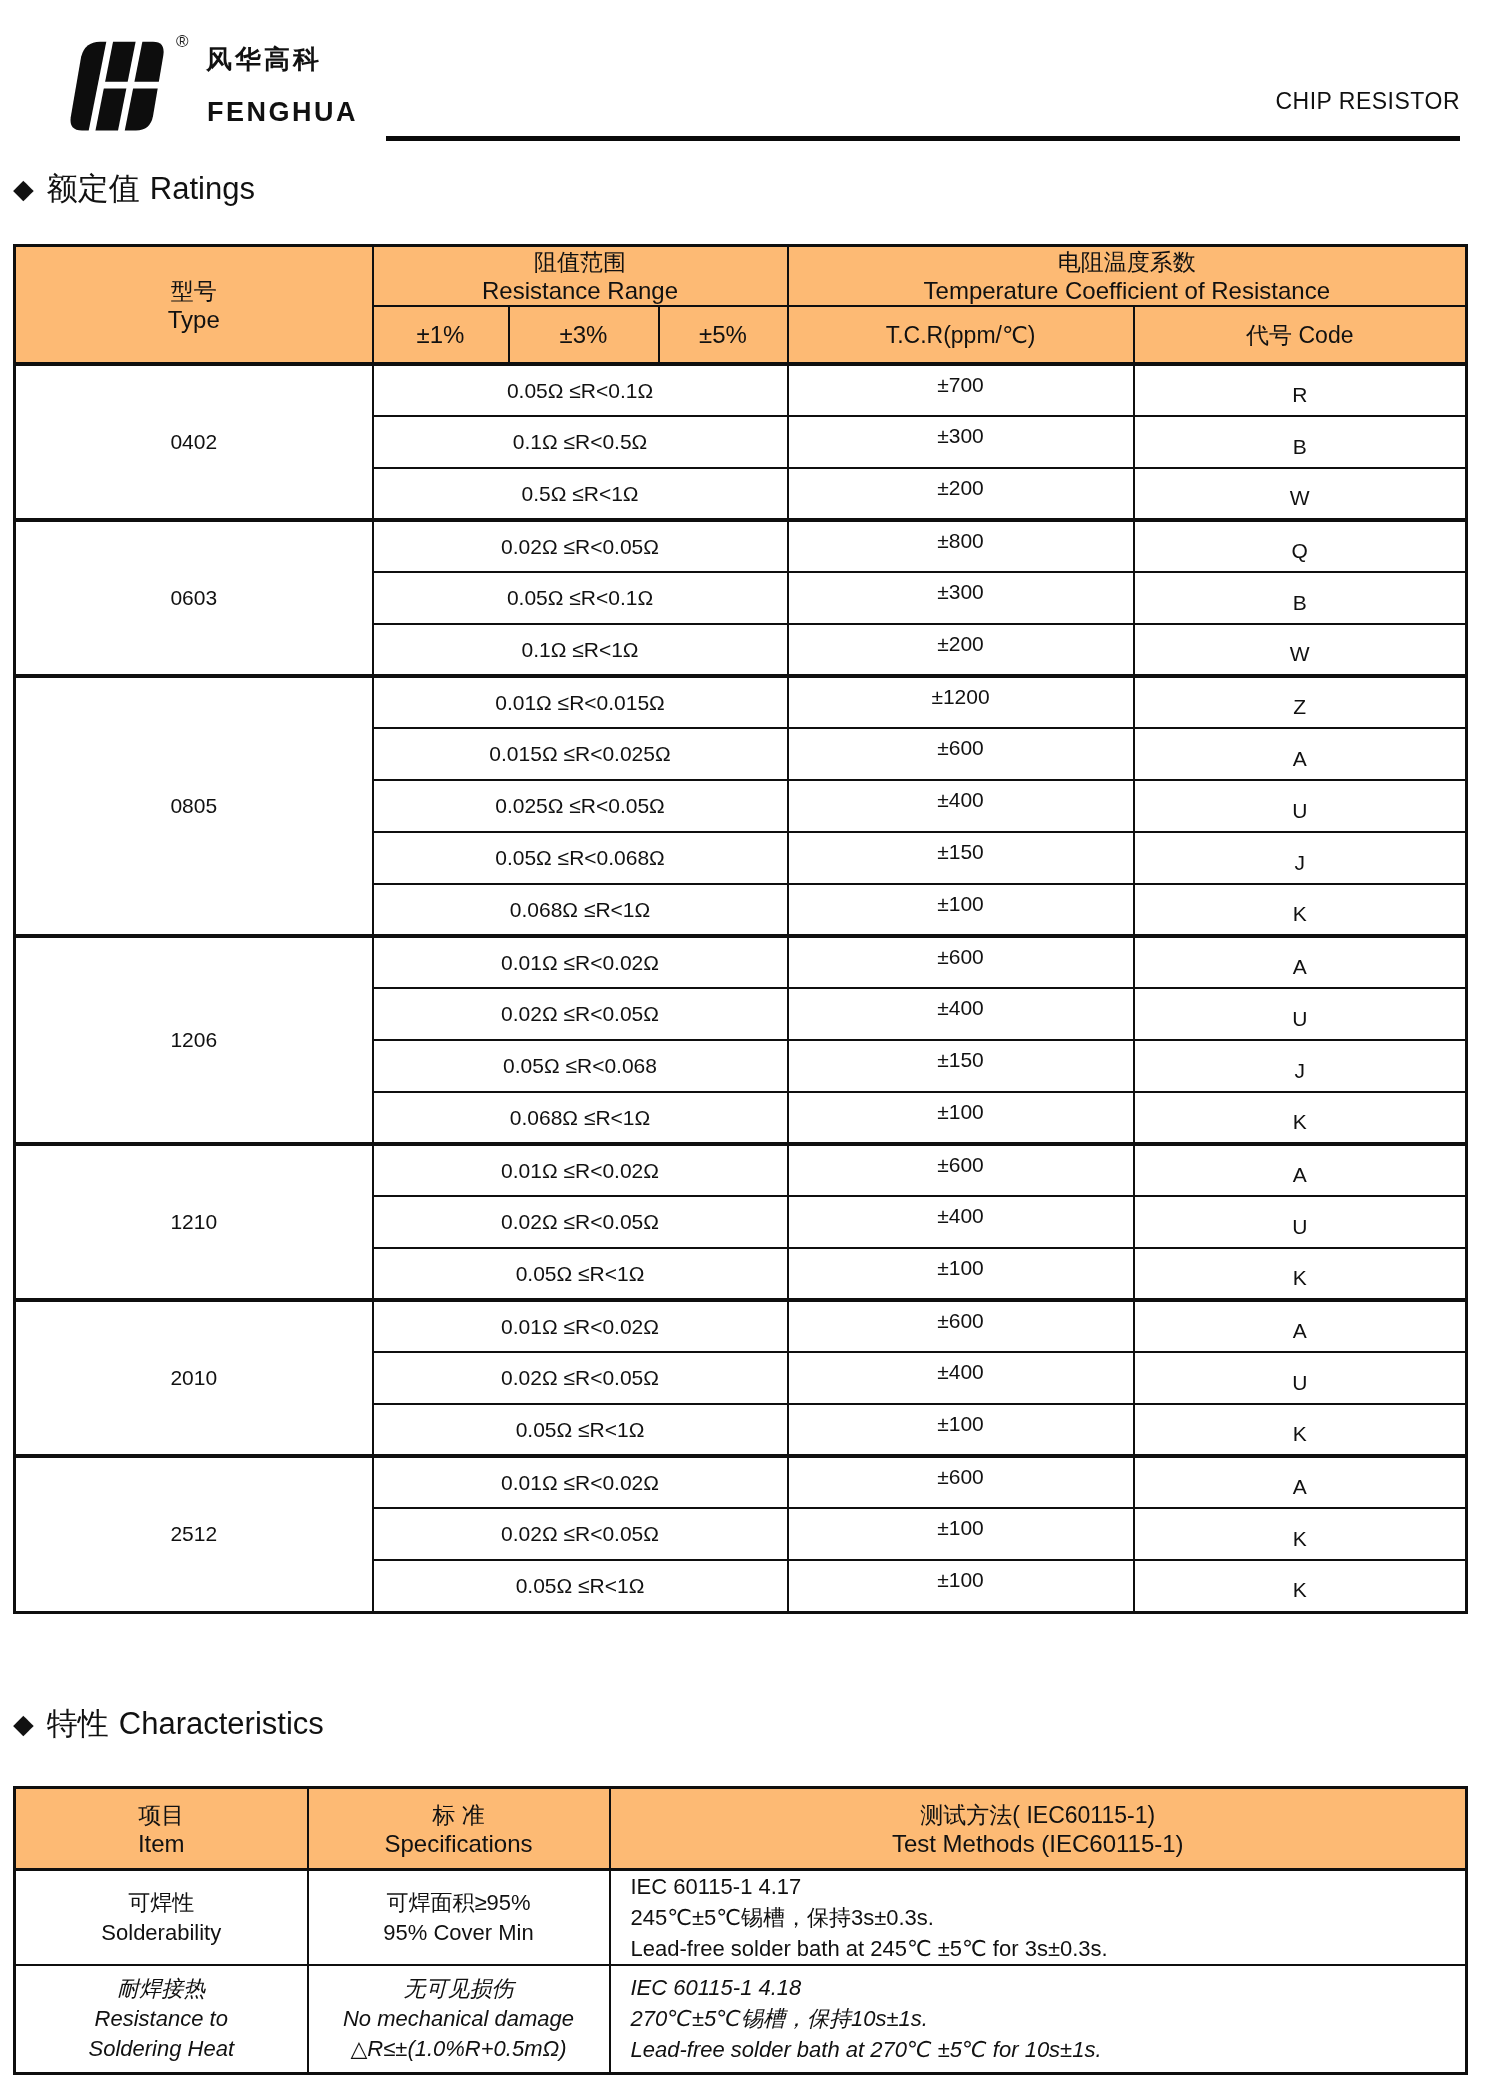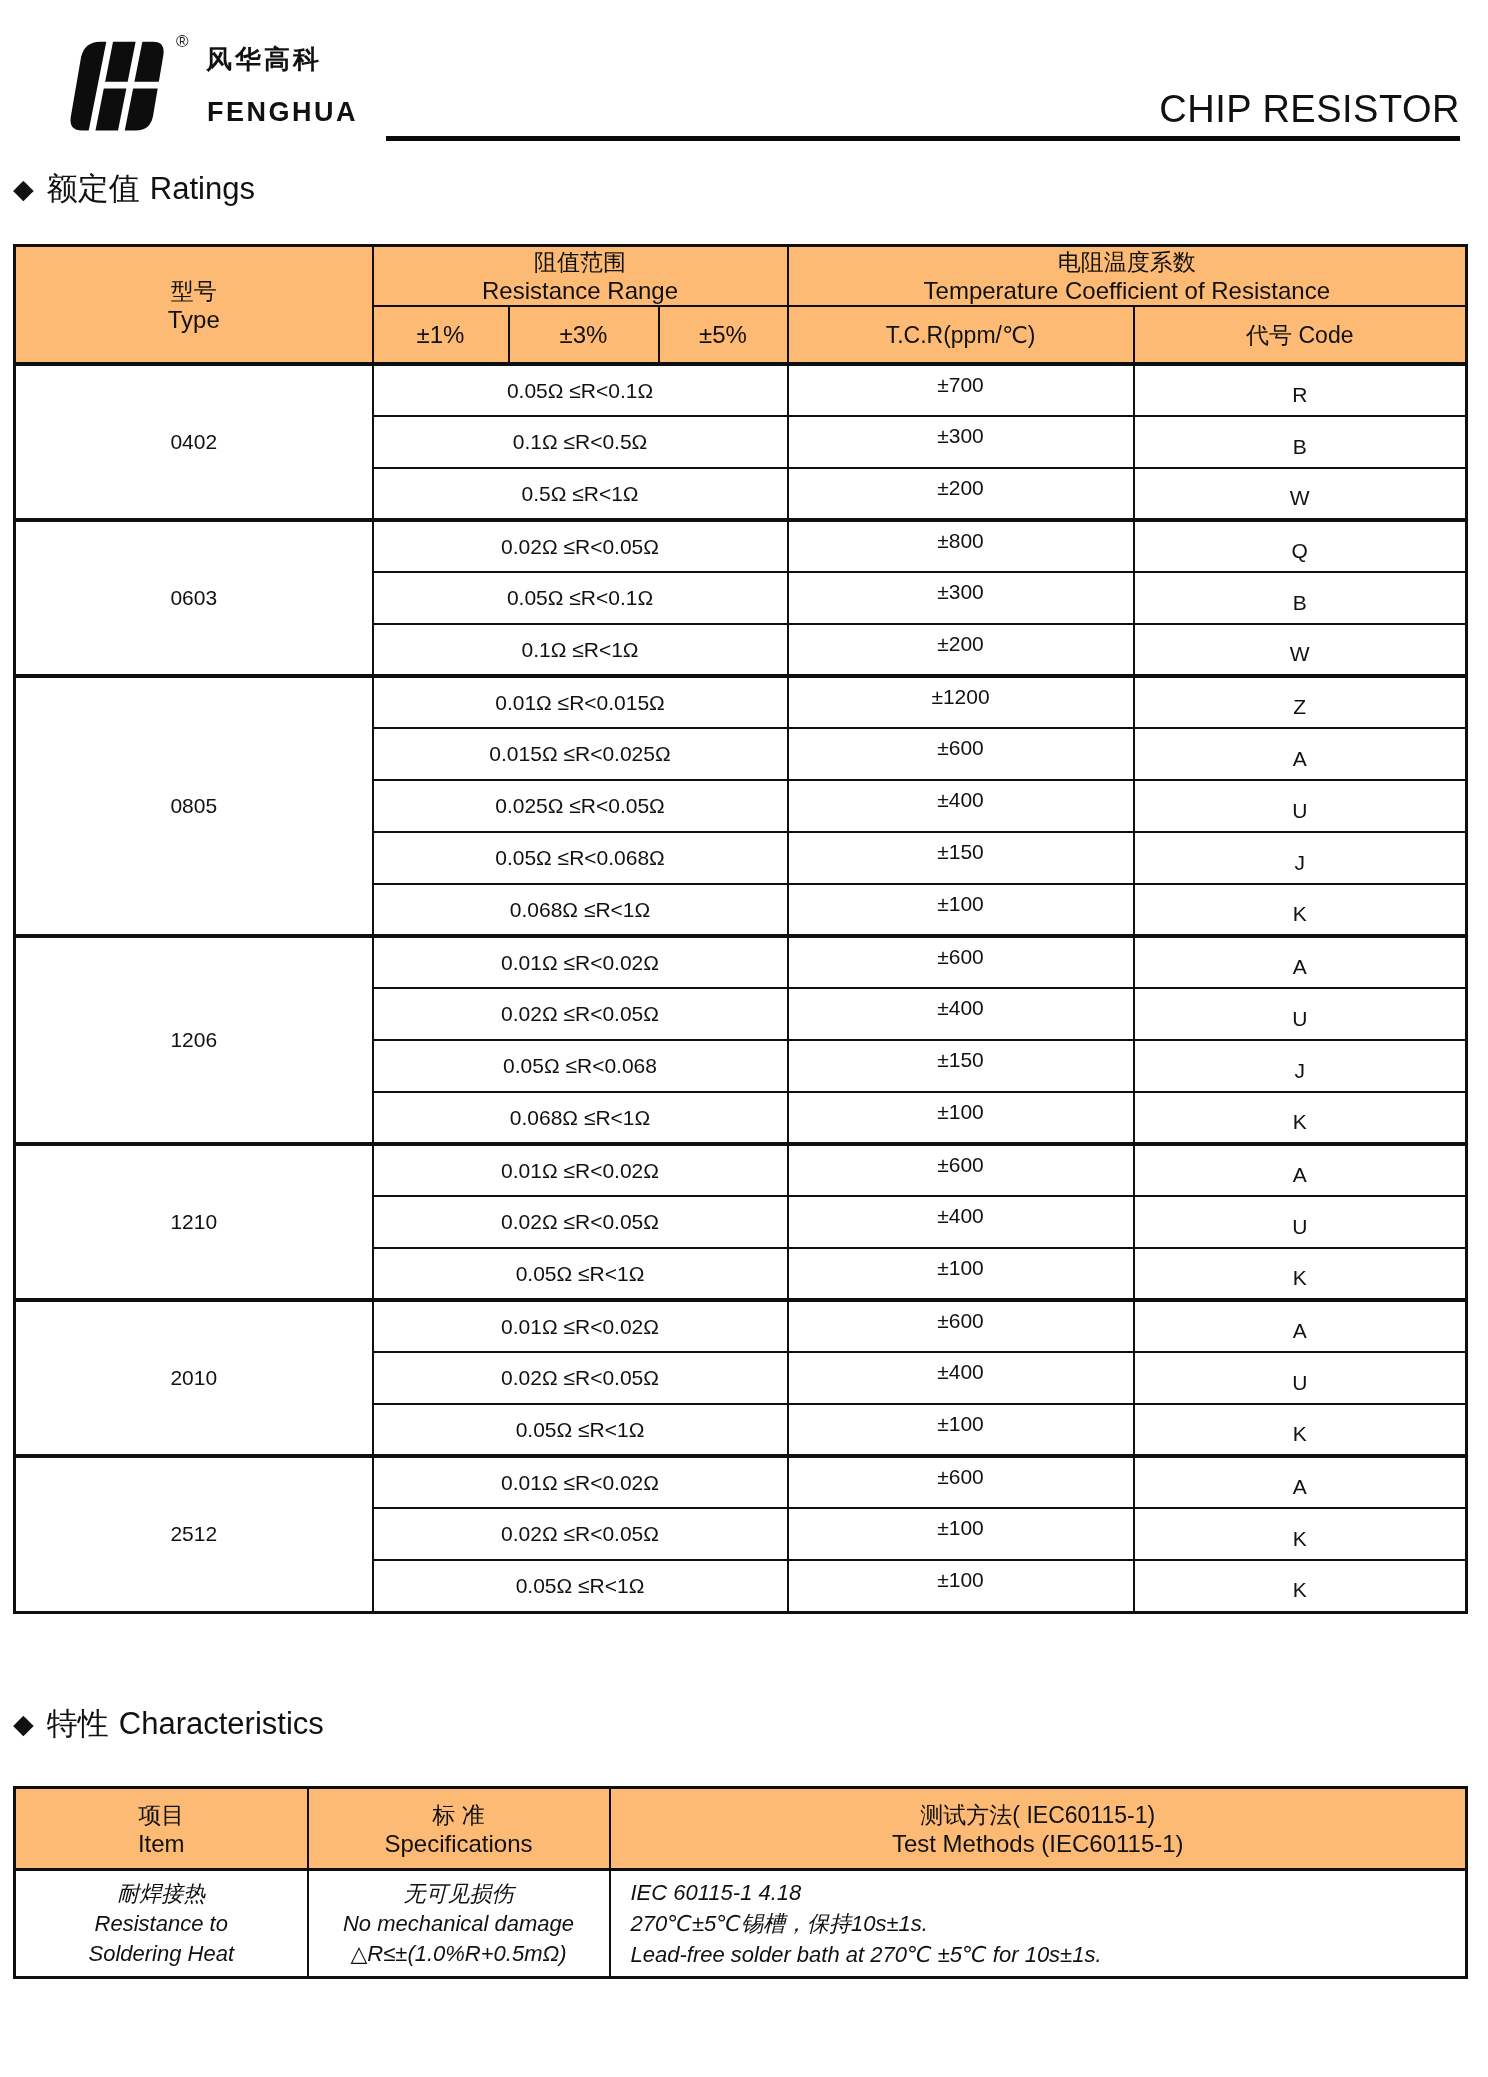--- a/index.html
+++ b/index.html
@@ -8,21 +8,21 @@
   .page {
     position: relative; width: 1488px; height: 2077px;
     background: #ffffff; margin: 0 auto; overflow: hidden;
   }
 
   
   .logo-mark { position: absolute; left: 66px; top: 32px; width: 104px; height: 112px; }
   .reg-mark { position: absolute; left: 176px; top: 32px; font-size: 17px; color: #222; }
   .brand-cn { position: absolute; left: 206px; top: 42px; font-size: 26px; font-weight: 700; letter-spacing: 3px; }
   .brand-en { position: absolute; left: 207px; top: 97px; font-size: 27px; font-weight: 700; letter-spacing: 2.5px; }
-  .doc-title { position: absolute; right: 28px; top: 88px; font-size: 38px; font-weight: 400; letter-spacing: 0.5px; }
+  .doc-title { position: absolute; right: 28px; top: 88px; font-size: 23px; font-weight: 400; letter-spacing: 0.5px; }
   .header-rule { position: absolute; left: 386px; right: 28px; top: 136px; height: 5px; background: #0a0a0a; }
 
   
   .section-heading { position: absolute; left: 13px; font-size: 31px; display: flex; align-items: center; }
   .section-heading .diamond { font-size: 27px; margin-right: 13px; }
   .section-heading .cn { font-weight: 400; margin-right: 10px; }
   .section-heading .en { font-weight: 400; }
   #ratings-heading { top: 168px; }
   #characteristics-heading { top: 1703px; }
 
@@ -267,20 +267,35 @@
           <div class="hdr-line-cn">标 准</div>
           <div class="hdr-line-en">Specifications</div>
         </th>
         <th>
           <div class="hdr-line-cn">测试方法( IEC60115-1)</div>
           <div class="hdr-line-en">Test Methods  (IEC60115-1)</div>
         </th>
       </tr>
     </thead>
     <tbody>
+        <tr class="c-row-0">
+          <td>
+            <div class="line">可焊性</div>
+            <div class="line">Solderability</div>
+          </td>
+          <td>
+            <div class="line">可焊面积≥95%</div>
+            <div class="line">95% Cover Min</div>
+          </td>
+          <td class="test-cell">
+            <div class="line">IEC 60115-1 4.17</div>
+            <div class="line">245℃±5℃锡槽，保持3s±0.3s.</div>
+            <div class="line">Lead-free solder bath at 245℃ ±5℃ for 3s±0.3s.</div>
+          </td>
+        </tr>
         <tr class="c-row-1">
           <td>
             <div class="line">耐焊接热</div>
             <div class="line">Resistance to</div>
             <div class="line">Soldering Heat</div>
           </td>
           <td>
             <div class="line">无可见损伤</div>
             <div class="line">No mechanical damage</div>
             <div class="line">△R≤±(1.0%R+0.5mΩ)</div>

